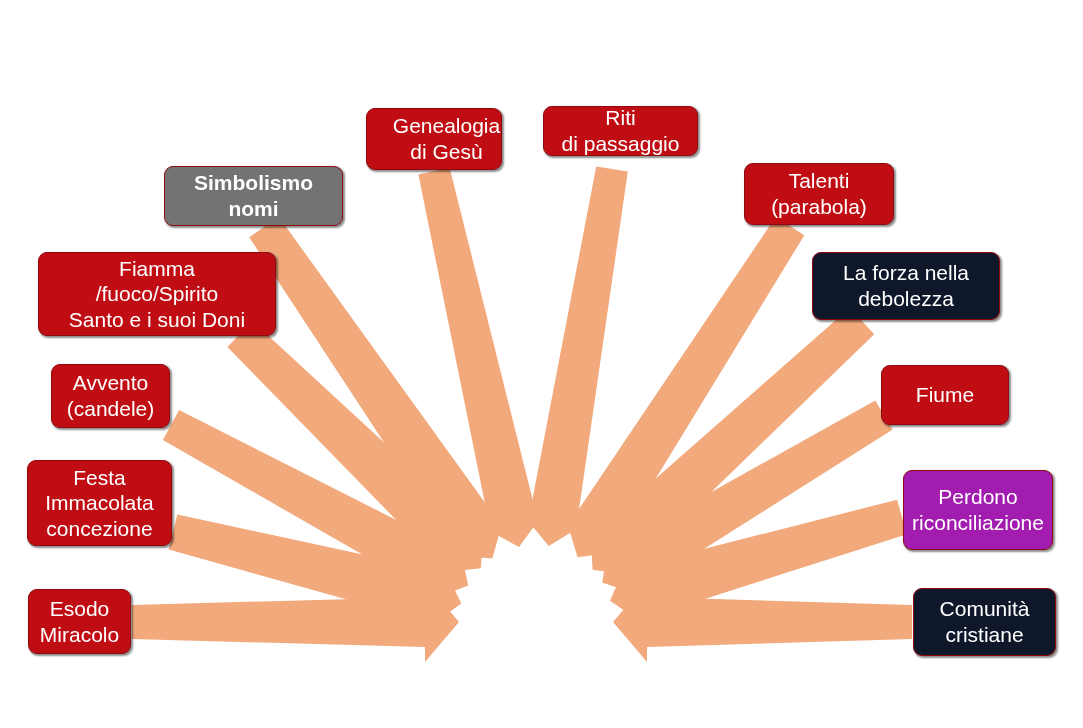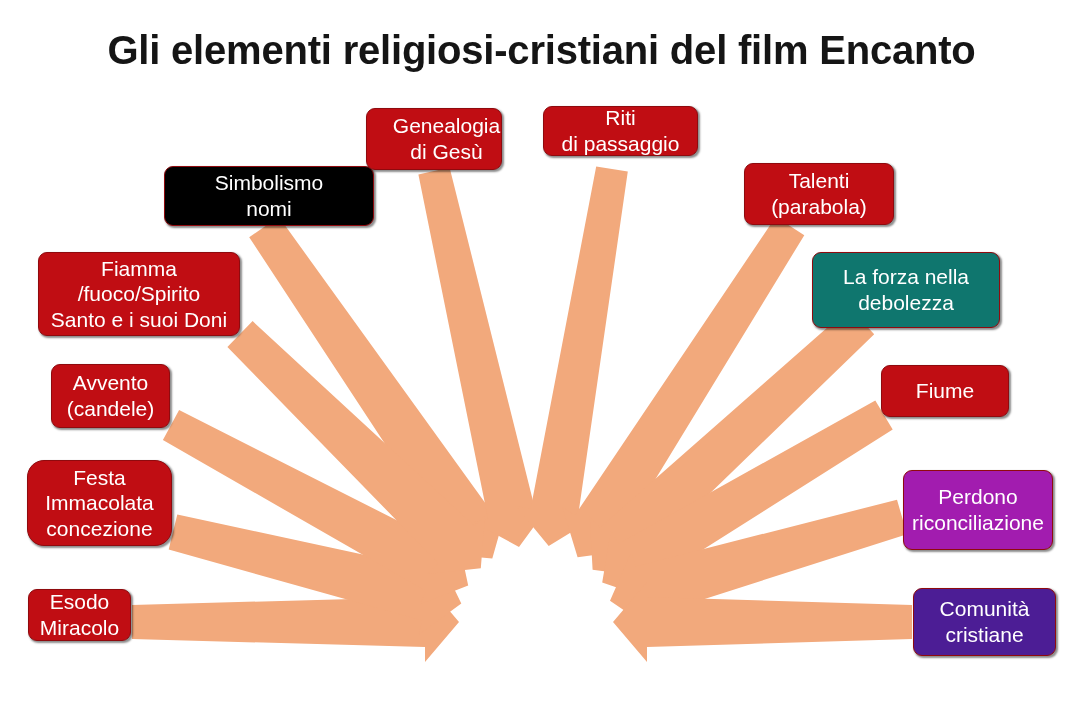--- a/index.html
+++ b/index.html
@@ -69,59 +69,58 @@
     font-size: 19px;
     font-weight: bold;
     letter-spacing: 0.5px;
   }
 </style>
 </head>
 <body>
 
 <div id="stage">
 
-  <div id="title">Gli elementi religiosi-cristiani del film Encanto</div>
 
   <svg id="arrows" viewBox="0 0 1083 728" width="1083" height="728">
       <polygon points="249.2,237.2 451.6,545.3 439.3,553.8 492.3,558.6 506.8,507.3 494.5,515.8 278.8,216.8" fill="#F2A97C"></polygon>
       <polygon points="418.4,174.5 488.1,519.0 473.5,522.3 519.0,546.9 549.6,505.1 534.9,508.4 449.6,167.5" fill="#F2A97C"></polygon>
       <polygon points="596.2,166.4 530.7,508.6 515.9,506.1 548.7,546.1 592.8,519.0 578.0,516.5 627.8,171.6" fill="#F2A97C"></polygon>
       <polygon points="775.7,216.8 574.9,515.1 562.3,507.0 577.6,557.2 629.6,550.2 617.0,542.1 804.3,235.2" fill="#F2A97C"></polygon>
       <polygon points="849.8,307.8 599.9,527.6 589.7,516.6 592.6,569.8 645.4,576.8 635.2,565.8 874.2,334.2" fill="#F2A97C"></polygon>
       <polygon points="875.3,400.4 618.6,543.8 610.9,530.9 602.2,582.6 651.8,599.6 644.2,586.7 892.7,429.6" fill="#F2A97C"></polygon>
       <polygon points="897.0,499.7 635.5,566.4 631.4,552.0 610.0,600.8 654.0,630.8 649.9,616.4 907.0,534.3" fill="#F2A97C"></polygon>
       <polygon points="912.0,605.0 647.0,597.0 647.0,582.0 613.0,622.0 647.0,662.0 647.0,647.0 912.0,639.0" fill="#F2A97C"></polygon>
       <polygon points="132.0,639.0 425.0,647.0 425.0,662.0 459.0,622.0 425.0,582.0 425.0,597.0 132.0,605.0" fill="#F2A97C"></polygon>
       <polygon points="168.7,549.5 422.0,620.5 418.4,635.1 461.3,603.5 438.1,555.5 434.5,570.1 177.3,514.5" fill="#F2A97C"></polygon>
       <polygon points="162.9,440.0 426.4,591.3 419.3,604.5 468.2,585.4 457.3,534.1 450.2,547.3 179.1,410.0" fill="#F2A97C"></polygon>
       <polygon points="227.4,346.9 438.3,563.2 427.9,574.0 480.8,568.3 485.0,515.2 474.6,526.0 252.6,321.1" fill="#F2A97C"></polygon>
     </svg>
 
   <div id="nodes-layer">
-      <div class="node" style="left: 164px; top: 166px; width: 210px; height: 60px; background: #000000;"><span>Simbolismo
+      <div class="node" style="left: 164px; top: 166px; width: 179px; height: 60px; background: #737373; font-weight: bold;"><span>Simbolismo
 nomi</span></div>
       <div class="node" style="left: 366px; top: 108px; width: 136px; height: 62px; background: rgb(192, 13, 19); padding-left: 33px;"><span>Genealogia
 di Gesù</span></div>
       <div class="node" style="left: 543px; top: 106px; width: 155px; height: 50px; background: rgb(192, 13, 19);"><span>Riti
 di passaggio</span></div>
       <div class="node" style="left: 744px; top: 163px; width: 150px; height: 62px; background: rgb(192, 13, 19);"><span>Talenti
 (parabola)</span></div>
-      <div class="node" style="left: 812px; top: 252px; width: 188px; height: 76px; background: #0f766e;"><span>La forza nella
+      <div class="node" style="left: 812px; top: 252px; width: 188px; height: 68px; background: #0f172a;"><span>La forza nella
 debolezza</span></div>
-      <div class="node" style="left: 881px; top: 365px; width: 128px; height: 52px; background: rgb(192, 13, 19);"><span>Fiume</span></div>
+      <div class="node" style="left: 881px; top: 365px; width: 128px; height: 60px; background: rgb(192, 13, 19);"><span>Fiume</span></div>
       <div class="node" style="left: 903px; top: 470px; width: 150px; height: 80px; background: #a21caf;"><span>Perdono
 riconciliazione</span></div>
-      <div class="node" style="left: 913px; top: 588px; width: 143px; height: 68px; background: #4c1d95;"><span>Comunità
+      <div class="node" style="left: 913px; top: 588px; width: 143px; height: 68px; background: #0f172a;"><span>Comunità
 cristiane</span></div>
-      <div class="node" style="left: 28px; top: 589px; width: 103px; height: 52px; background: rgb(192, 13, 19);"><span>Esodo
+      <div class="node" style="left: 28px; top: 589px; width: 103px; height: 65px; background: rgb(192, 13, 19);"><span>Esodo
 Miracolo</span></div>
-      <div class="node" style="left: 27px; top: 460px; width: 145px; height: 86px; background: rgb(192, 13, 19); border-radius: 17px;"><span>Festa
+      <div class="node" style="left: 27px; top: 460px; width: 145px; height: 86px; background: rgb(192, 13, 19);"><span>Festa
 Immacolata
 concezione</span></div>
       <div class="node" style="left: 51px; top: 364px; width: 119px; height: 64px; background: rgb(192, 13, 19);"><span>Avvento
 (candele)</span></div>
-      <div class="node" style="left: 38px; top: 252px; width: 202px; height: 84px; background: rgb(192, 13, 19);"><span>Fiamma
+      <div class="node" style="left: 38px; top: 252px; width: 238px; height: 84px; background: rgb(192, 13, 19);"><span>Fiamma
 /fuoco/Spirito
 Santo e i suoi Doni</span></div>
     </div>
 
 
 </div>
 
 </body></html>

